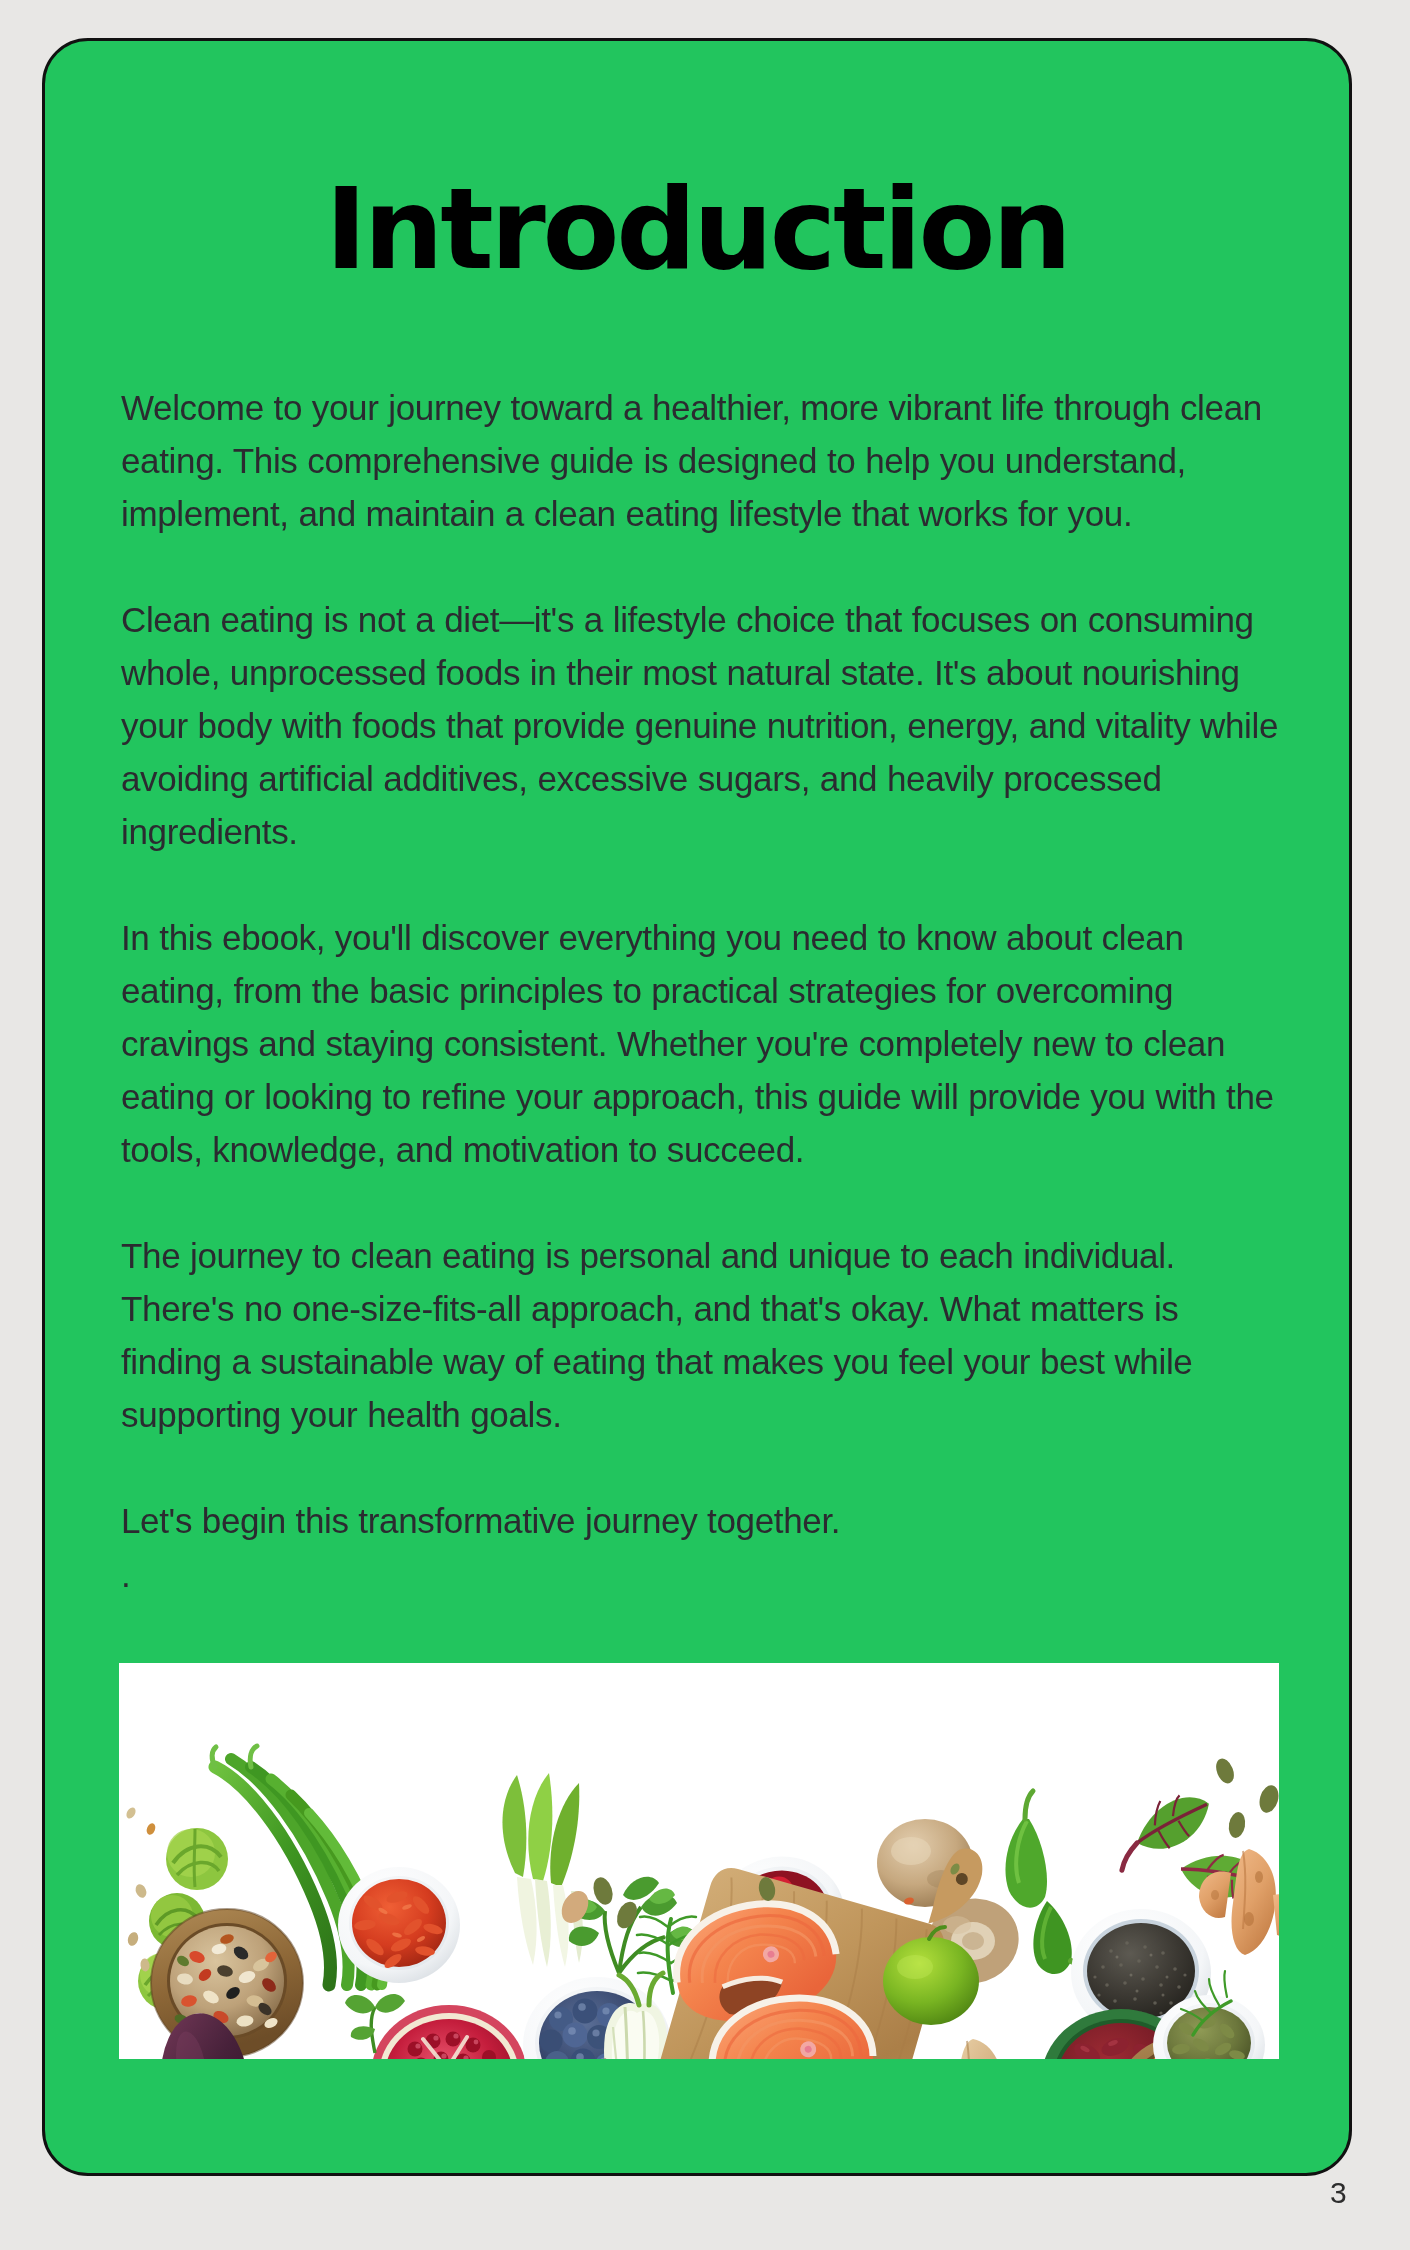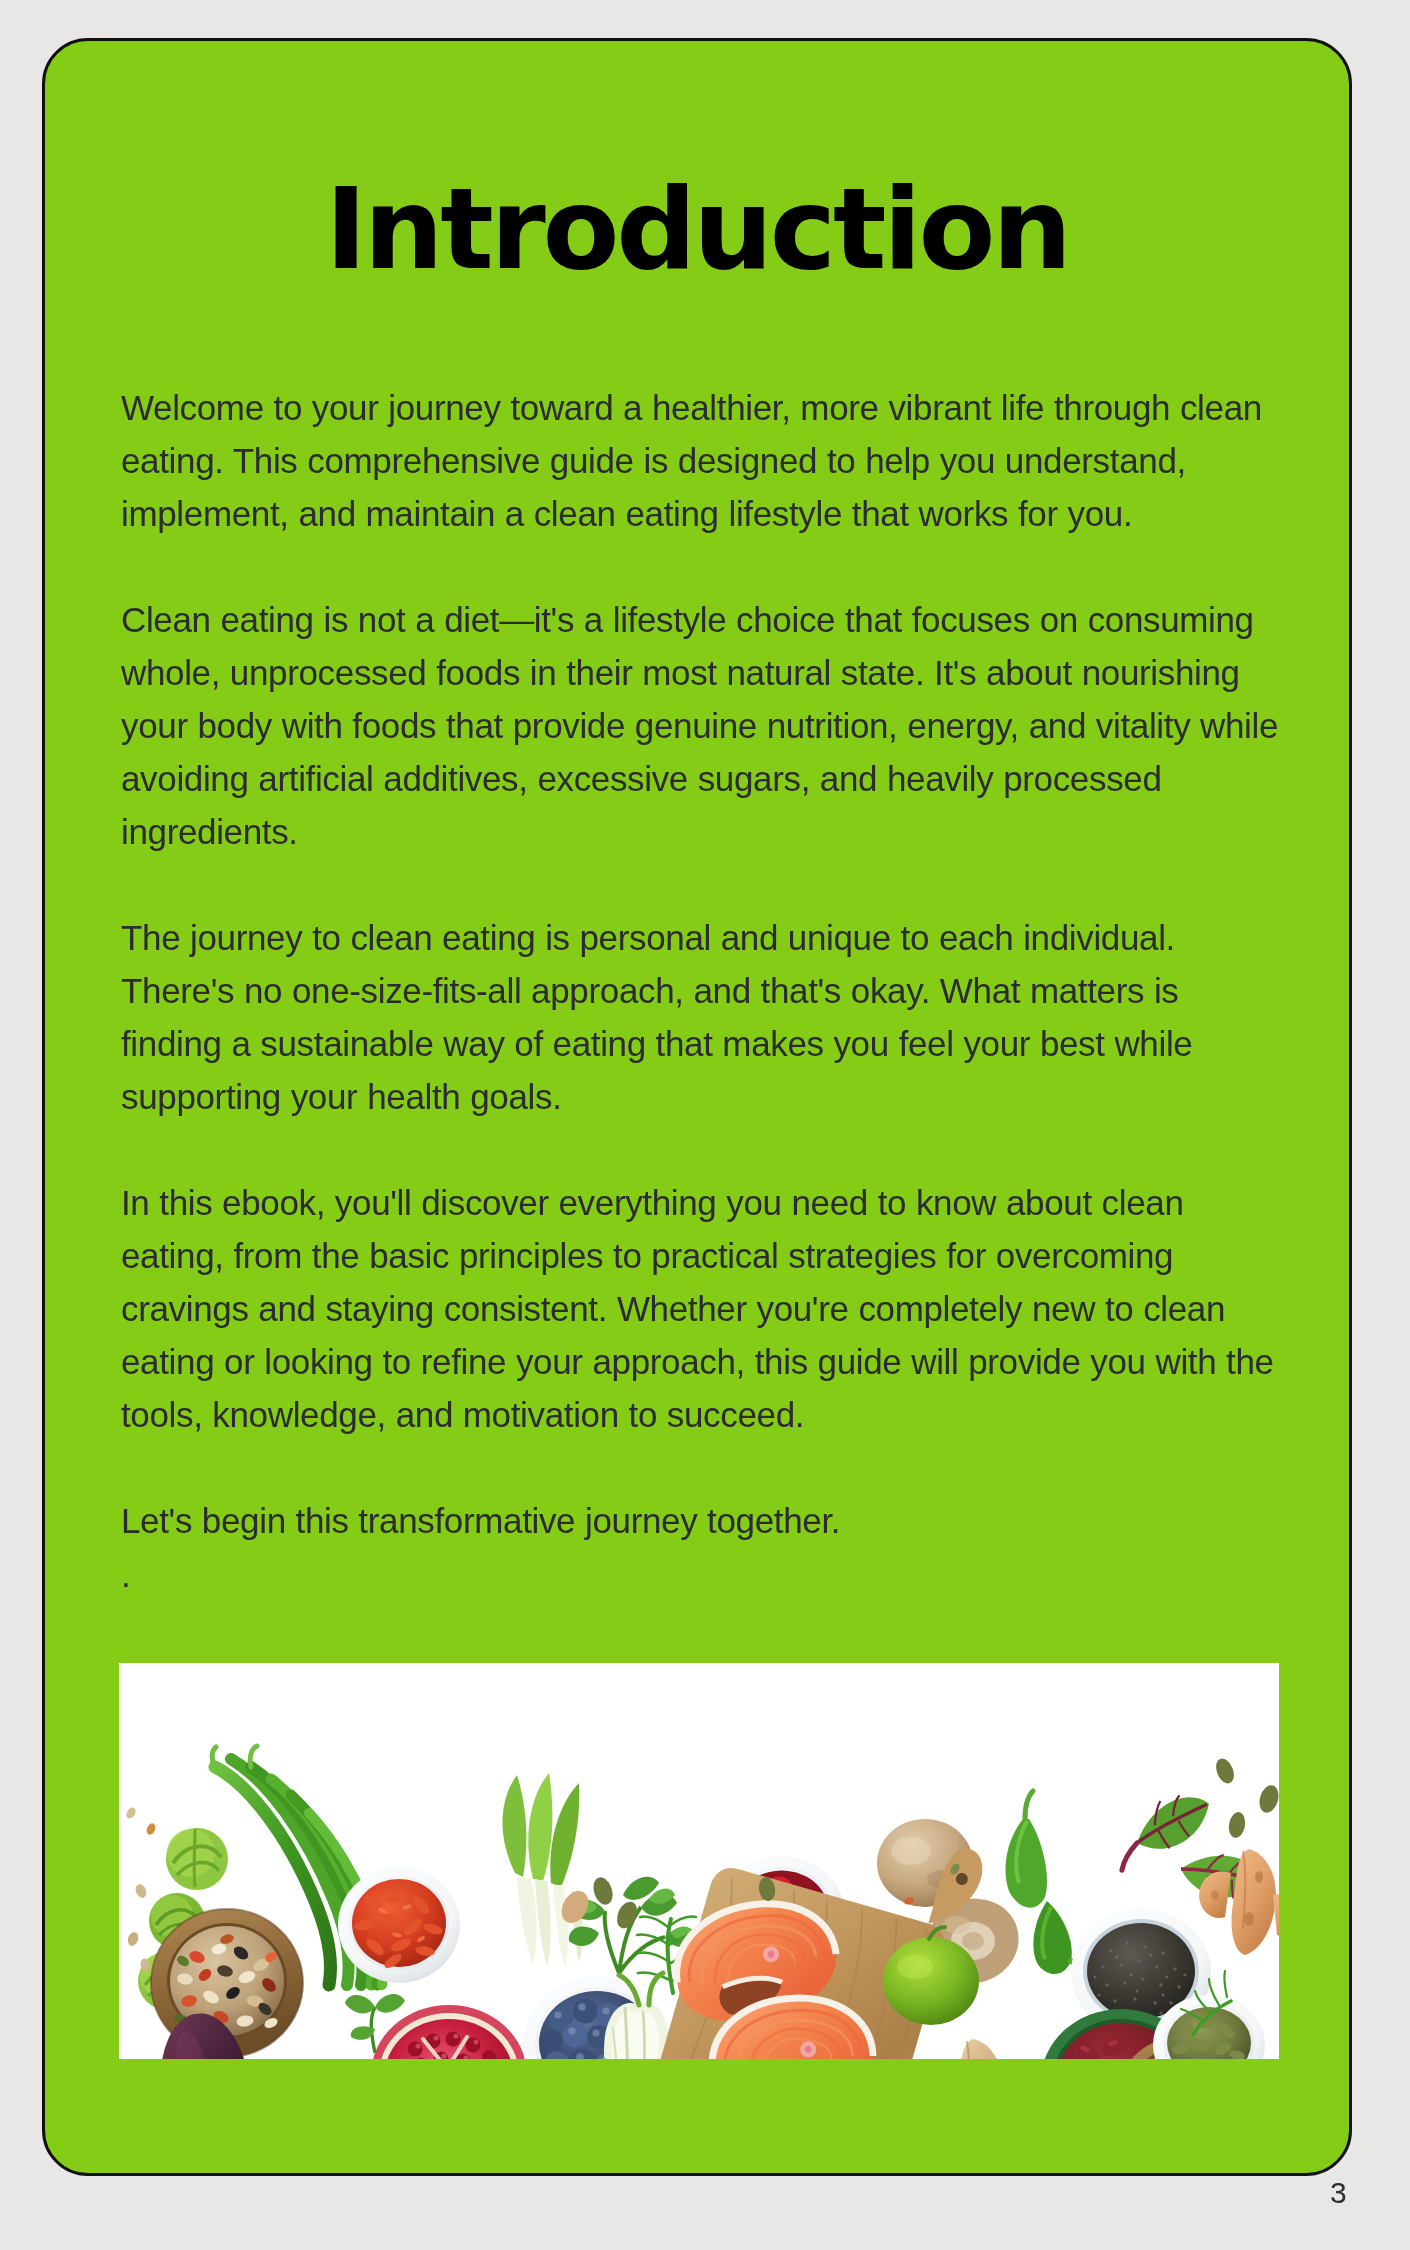--- a/index.html
+++ b/index.html
@@ -16,21 +16,21 @@
     position: relative;
   }
 
   
   #page-card {
     position: absolute;
     left: 42px;
     top: 38px;
     width: 1310px;
     height: 2138px;
-    background: #84cc16;
+    background: #22c55e;
     border: 3px solid #111111;
     border-radius: 46px;
     box-sizing: border-box;
     overflow: hidden;
   }
 
   
   #page-title {
     margin: 0;
     padding: 0;
@@ -102,22 +102,22 @@
 </head>
 <body>
 
 <div id="page-card">
 
   <h1 id="page-title">Introduction</h1>
 
   <div id="body-copy">
     <p class="para">Welcome to your journey toward a healthier, more vibrant life through clean eating. This comprehensive guide is designed to help you understand, implement, and maintain a clean eating lifestyle that works for you.</p>
     <p class="para">Clean eating is not a diet—it's a lifestyle choice that focuses on consuming whole, unprocessed foods in their most natural state. It's about nourishing your body with foods that provide genuine nutrition, energy, and vitality while avoiding artificial additives, excessive sugars, and heavily processed ingredients.</p>
+    <p class="para">In this ebook, you'll discover everything you need to know about clean eating, from the basic principles to practical strategies for overcoming cravings and staying consistent. Whether you're completely new to clean eating or looking to refine your approach, this guide will provide you with the tools, knowledge, and motivation to succeed.</p>
     <p class="para">The journey to clean eating is personal and unique to each individual. There's no one-size-fits-all approach, and that's okay. What matters is finding a sustainable way of eating that makes you feel your best while supporting your health goals.</p>
-    <p class="para">In this ebook, you'll discover everything you need to know about clean eating, from the basic principles to practical strategies for overcoming cravings and staying consistent. Whether you're completely new to clean eating or looking to refine your approach, this guide will provide you with the tools, knowledge, and motivation to succeed.</p>
     <p class="para tight">Let's begin this transformative journey together.</p>
     <p class="para dot">.</p>
   </div>
 
   <div id="food-photo">
     <svg viewBox="0 0 1160 396" preserveAspectRatio="xMidYMid meet" aria-hidden="true">
       <defs>
         <radialGradient id="gBowlWhite" cx="38%" cy="30%" r="78%">
           <stop offset="0%" stop-color="#ffffff"></stop>
           <stop offset="72%" stop-color="#f4f6f8"></stop>

